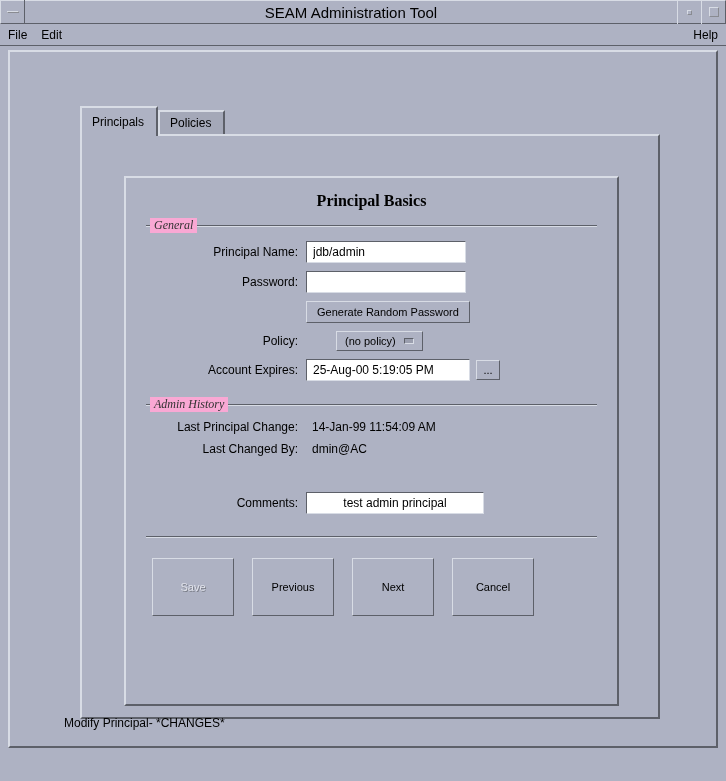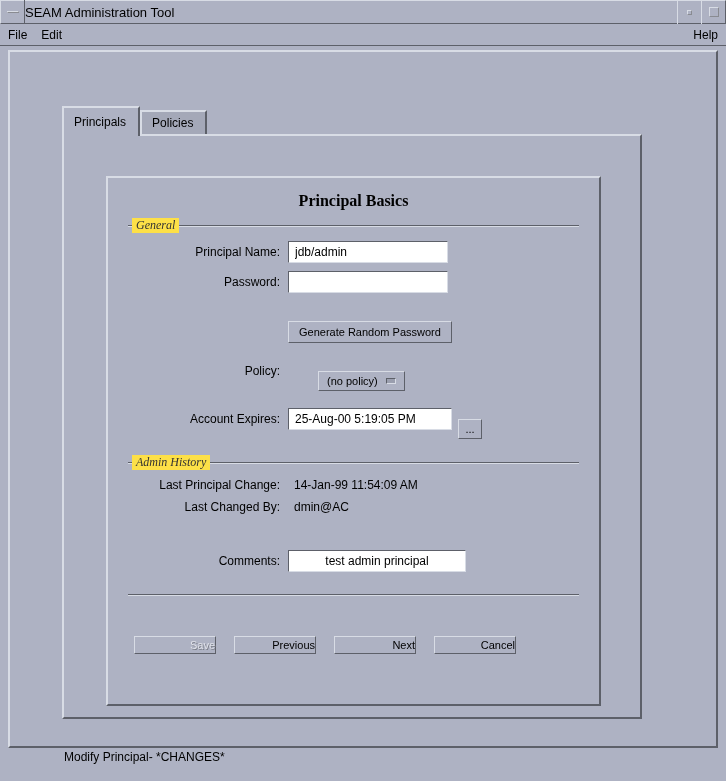--- a/index.html
+++ b/index.html
@@ -32,22 +32,22 @@
       justify-content: center;
     }
     .titlebar-dash .dashbox {
       width: 12px;
       height: 2px;
       border: 1px outset #d8dce5;
       background: #aeb2c3;
     }
     .titlebar-title {
       flex: 1;
-      text-align: left;
-      font-size: 13px;
+      text-align: center;
+      font-size: 15px;
     }
     .titlebar-right {
       display: flex;
     }
     .titlebar-sq {
       width: 24px;
       height: 24px;
       border-left: 1px solid #d8dce5;
       display: flex;
       align-items: center;
@@ -83,21 +83,21 @@
       top: 50px;
       width: 710px;
       height: 698px;
       border-left: 2px solid #d8dce5;
       border-top: 2px solid #d8dce5;
       border-right: 2px solid #5d6069;
       border-bottom: 2px solid #5d6069;
     }
     .tab-area {
       position: absolute;
-      left: 62px;
+      left: 80px;
       top: 98px;
     }
     .tabrow { display: flex; align-items: flex-end; }
     .tab {
       padding: 5px 12px 5px 10px;
       border-top: 2px solid #d8dce5;
       border-left: 2px solid #d8dce5;
       border-right: 2px solid #5d6069;
       background: #aeb2c3;
       font-size: 12px;
@@ -142,21 +142,21 @@
     .heading {
       text-align: center;
       font-size: 16px;
       font-weight: bold;
       font-family: "Times New Roman", serif;
     }
     .group-label {
       font-style: italic;
       font-size: 12px;
       color: #333;
-      background: #fde047;
+      background: #f9a8d4;
       padding: 0 4px;
       position: relative;
       top: 8px;
       left: 4px;
       display: inline-block;
       font-family: "Times New Roman", serif;
     }
     .divider {
       border: none;
       border-top: 1px solid #5d6069;
@@ -188,21 +188,20 @@
     .btn {
       background: #aeb2c3;
       border-top: 1px solid #d8dce5;
       border-left: 1px solid #d8dce5;
       border-right: 1px solid #5d6069;
       border-bottom: 1px solid #5d6069;
       padding: 4px 10px;
       font-size: 11px;
       cursor: default;
       font-family: inherit;
-      margin-top: 20px;
     }
     .option-btn {
       display: inline-flex;
       align-items: center;
       gap: 8px;
       padding: 3px 8px;
     }
     .option-indicator {
       width: 10px;
       height: 6px;
@@ -216,28 +215,27 @@
       width: 24px;
       padding: 3px 0;
       text-align: center;
     }
     .btnrow {
       display: flex;
       gap: 18px;
       margin-top: 20px;
       padding-left: 6px;
     }
-    .btnrow .btn { width: 82px; text-align: right; padding: 2px 0; }
+    .btnrow .btn { width: 82px; text-align: center; padding: 22px 0; }
     .btnrow .btn.disabled { color: #e0e2ea; text-shadow: 1px 1px 0 #7a7d87; }
     .statusbar {
       position: absolute;
       left: 64px;
       top: 716px;
       font-size: 12px;
-      margin-top: 34px;
     }
   </style>
 </head>
 <body>
 
 <div class="titlebar">
   <div class="titlebar-dash">
     <div class="dashbox"></div>
   </div>
   <div class="titlebar-title">SEAM Administration Tool</div>

